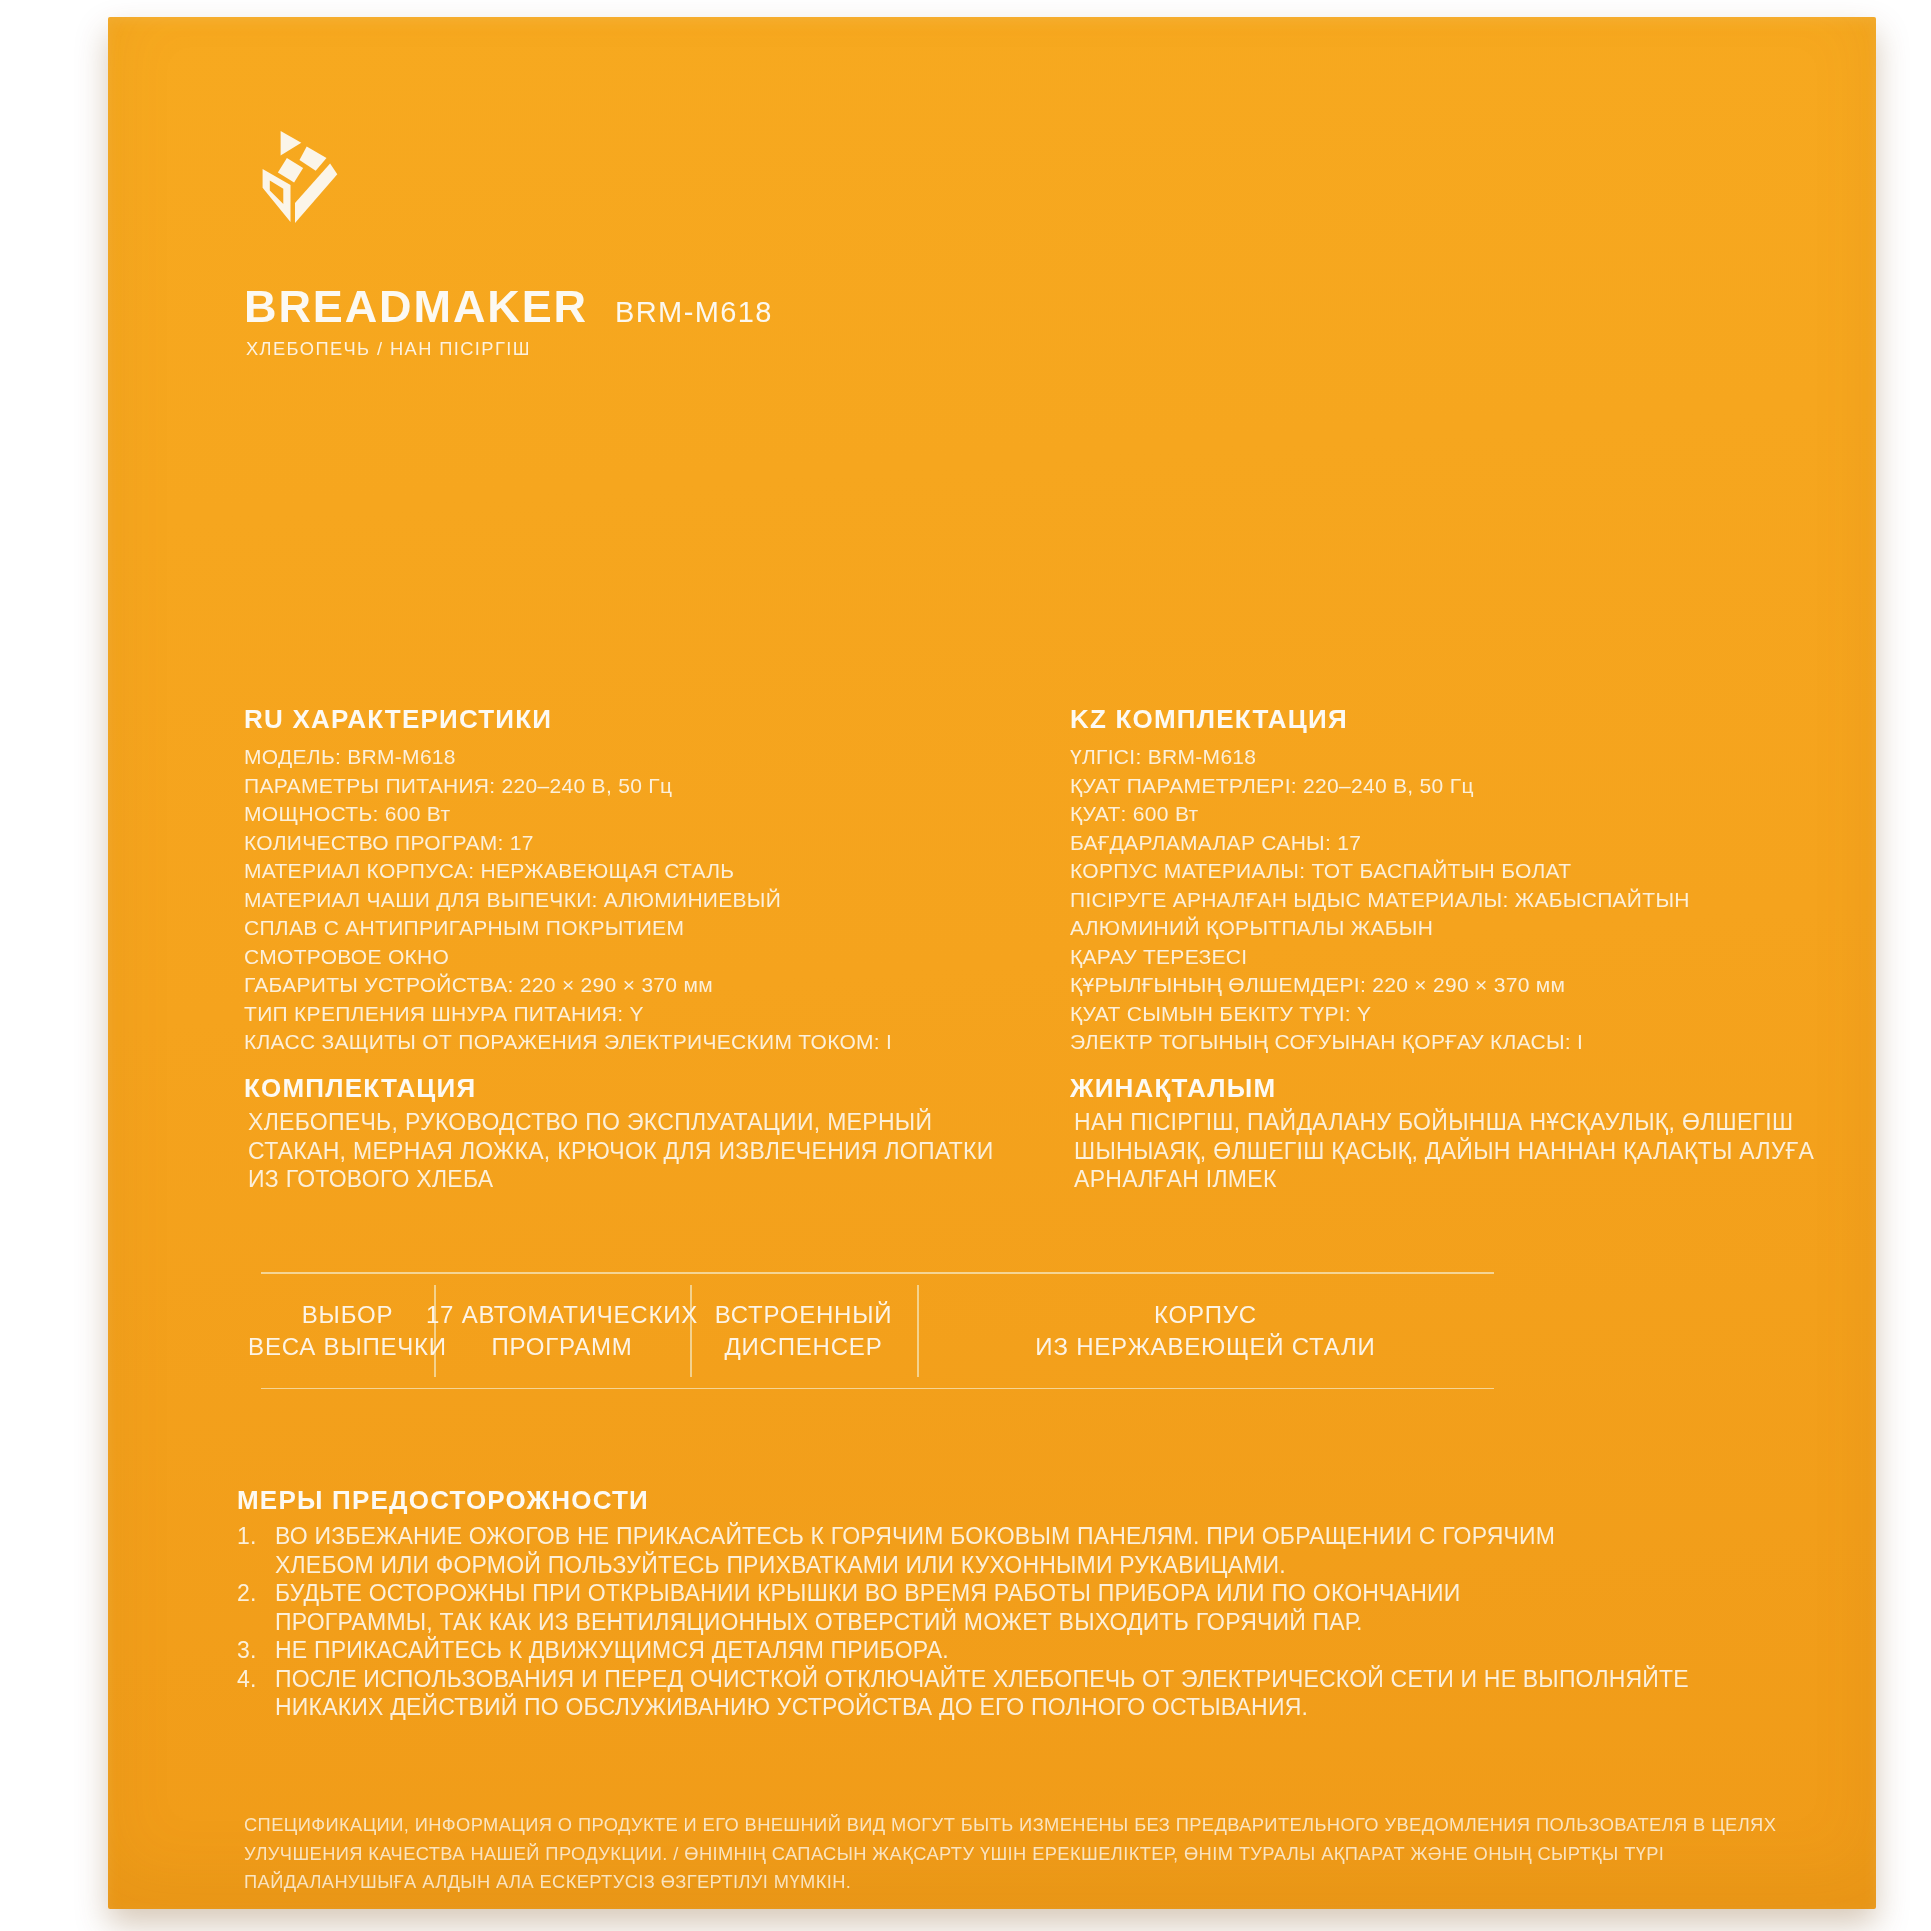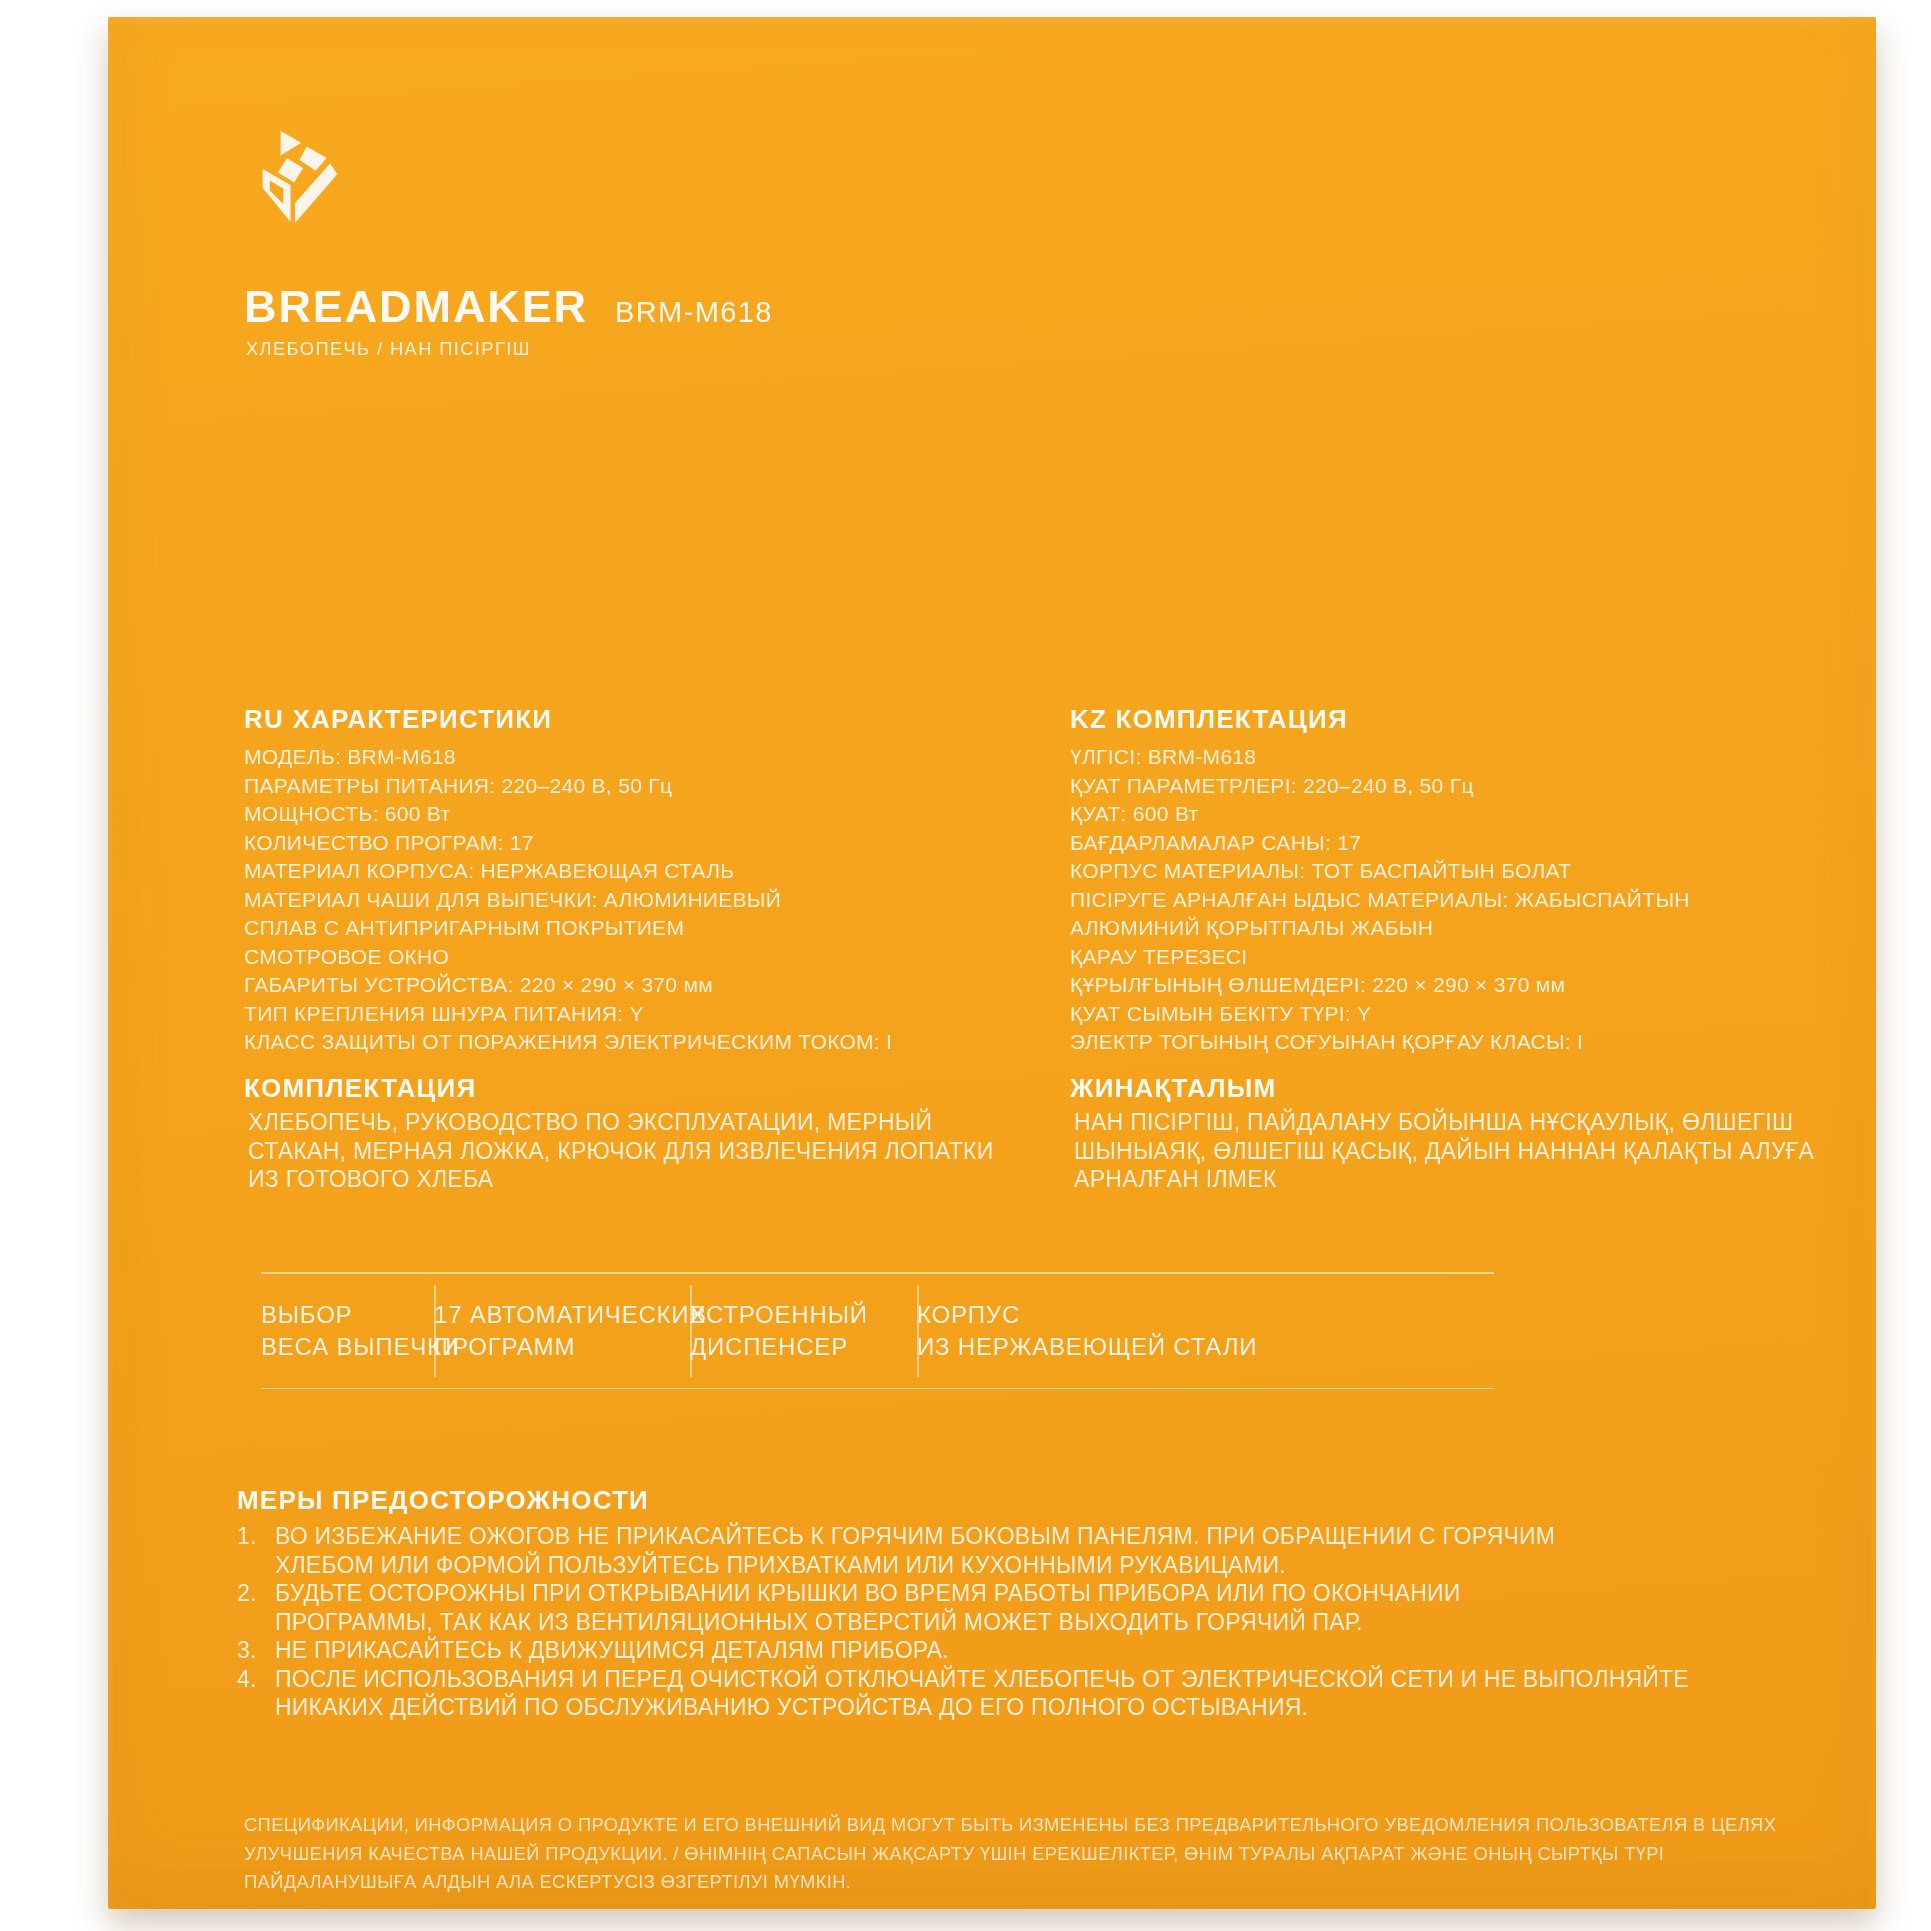--- a/index.html
+++ b/index.html
@@ -32,21 +32,21 @@
   .col-kz{left:962px;top:687px}
   .kit-ru{left:136px;top:1056px}
   .kit-kz{left:962px;top:1056px}
   .kit-lines{position:absolute;left:4px;top:35px;font-size:23px;font-weight:400;line-height:28.5px;letter-spacing:0.3px;color:rgba(253,248,240,.90);white-space:nowrap}
 
   .band{position:absolute;left:153px;top:1255px;width:1233px;height:117px}
   .hl{position:absolute;left:0;width:100%;height:1.9px;background:rgba(244,222,170,.85)}
   .hl.top{top:0}
   .hl.bottom{bottom:0}
   .vd{position:absolute;top:12.6px;height:92px;width:1.9px;background:rgba(244,222,170,.8)}
-  .cell{position:absolute;top:0;height:100%;display:flex;flex-direction:column;justify-content:center;align-items:flex-start;
+  .cell{position:absolute;top:0;height:100%;display:flex;flex-direction:column;justify-content:center;align-items:center;
         font-size:24px;line-height:32px;letter-spacing:0.8px;color:rgba(253,249,241,.95);text-align:center;white-space:nowrap}
 
   .safety{position:absolute;left:129px;top:1468px;width:1352px}
   .s-list{position:absolute;left:0;top:37px;font-size:23px;line-height:28.5px;letter-spacing:0.2px;color:rgba(253,248,240,.90)}
   .s-item{display:flex}
   .s-num{width:38px;flex:0 0 38px}
   .s-line{display:block;white-space:nowrap}
 
   .fine{position:absolute;left:136px;top:1794px;font-size:18.3px;line-height:28.5px;letter-spacing:0.4px;color:rgba(253,248,240,.78)}
   .fine div{white-space:nowrap}

